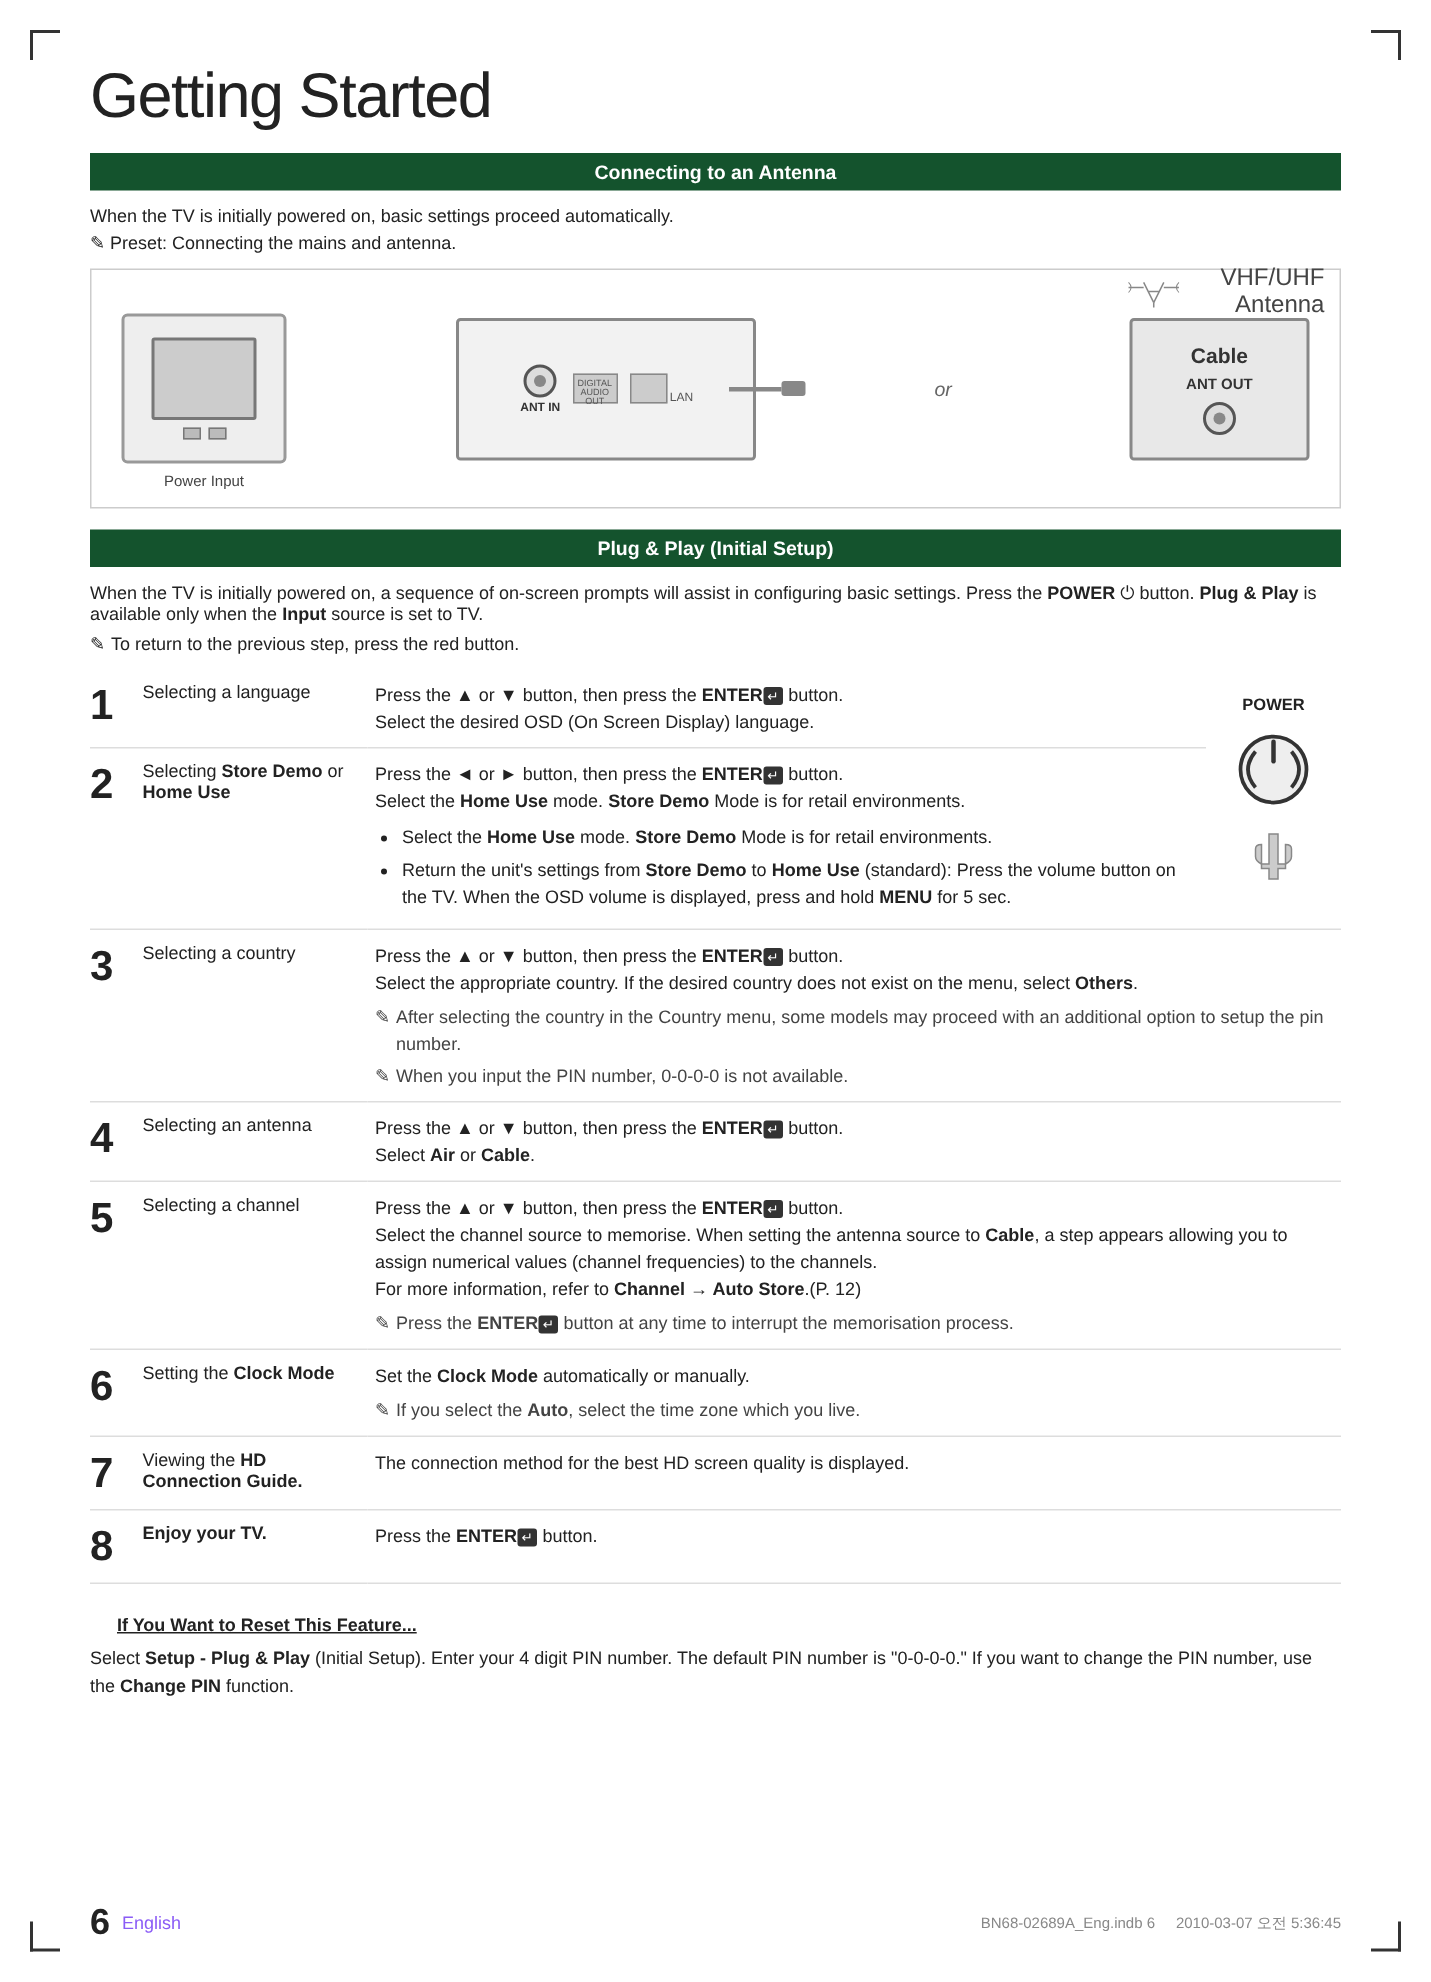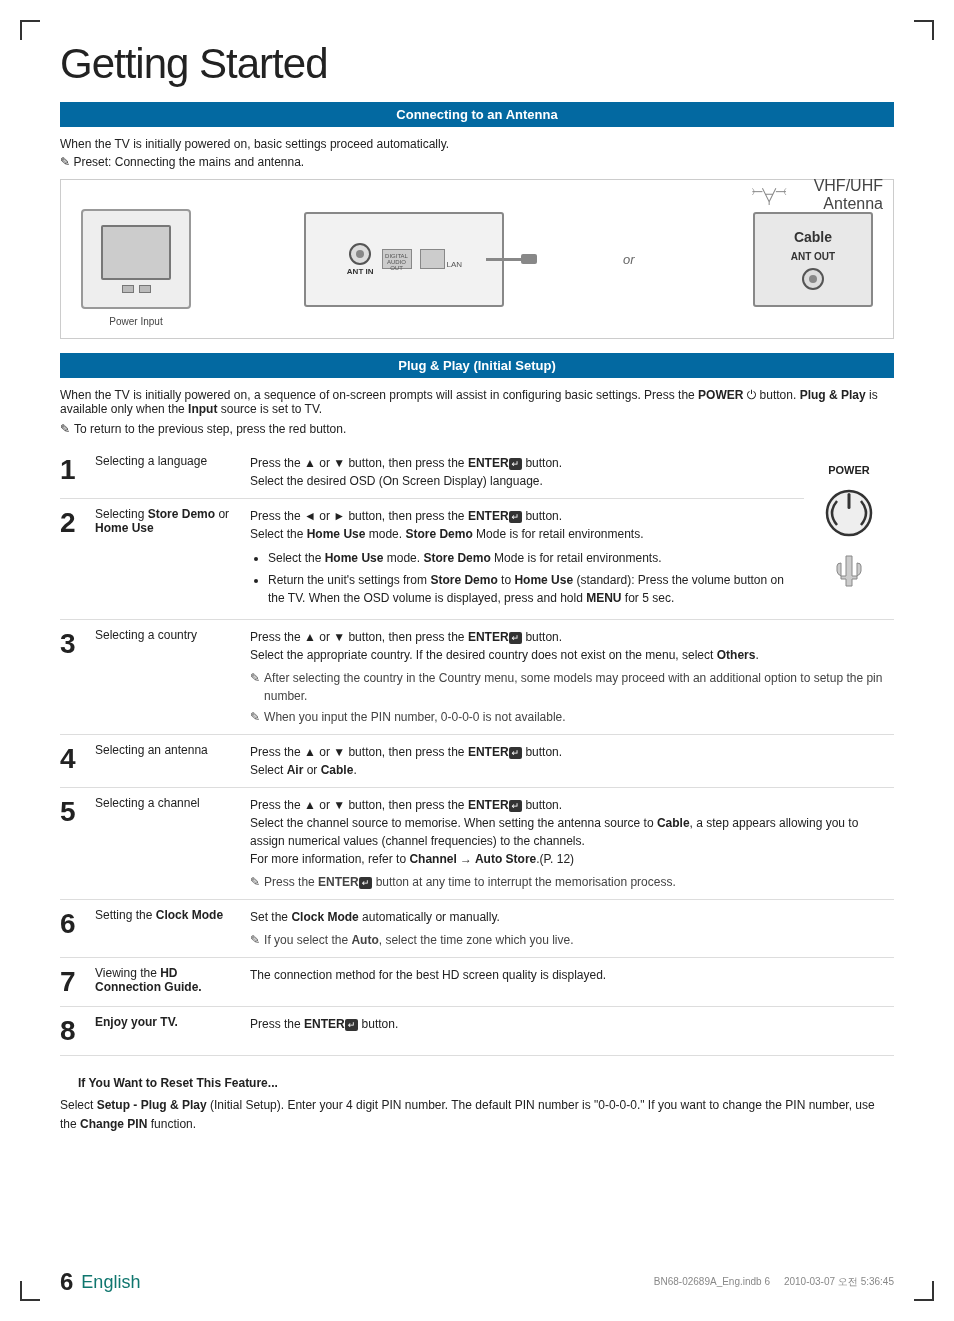--- a/index.html
+++ b/index.html
@@ -20,21 +20,21 @@
     }
     .page-title {
       font-size: 42px;
       font-weight: 300;
       color: #222;
       margin-bottom: 14px;
       font-family: Arial, sans-serif;
       letter-spacing: -1px;
     }
     .section-header {
-      background: #0369a1;
+      background: #14532d;
       color: #fff;
       text-align: center;
       padding: 5px 0;
       font-size: 13px;
       font-weight: bold;
       margin-bottom: 10px;
     }
     .intro-text {
       font-size: 12px;
       margin-bottom: 4px;
@@ -136,20 +136,21 @@
     }
     
     .reset-section {
       margin-top: 10px;
       margin-bottom: 20px;
     }
     .reset-title {
       font-weight: bold;
       font-size: 12px;
       margin-bottom: 6px;
+      text-decoration: underline;
       padding-left: 18px;
     }
     .reset-text {
       font-size: 12px;
       color: #222;
       line-height: 1.6;
     }
     
     .footer {
       position: absolute;
@@ -160,22 +161,22 @@
       align-items: center;
       padding: 0 60px;
     }
     .footer-page-num {
       font-size: 24px;
       font-weight: bold;
       color: #222;
       margin-right: 8px;
     }
     .footer-lang {
-      font-size: 18px;
-      color: #0f766e;
+      font-size: 12px;
+      color: #8b5cf6;
     }
     .footer-right {
       margin-left: auto;
       font-size: 10px;
       color: #888;
     }
     .top-corner-mark {
       position: absolute;
       top: 20px;
       right: 20px;

